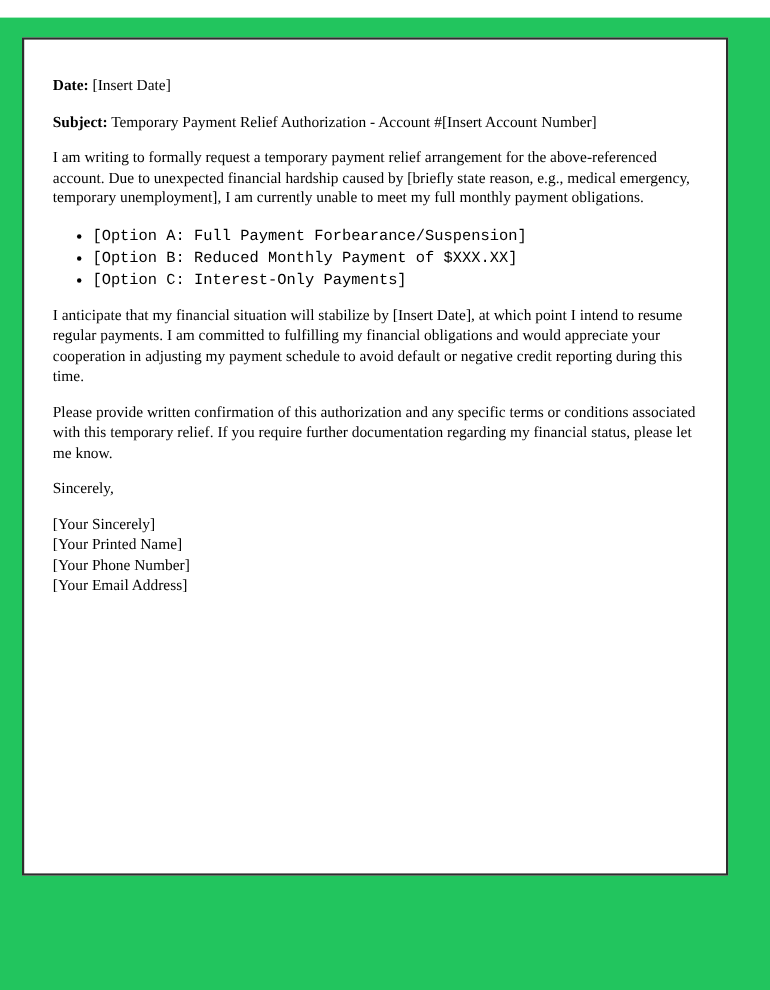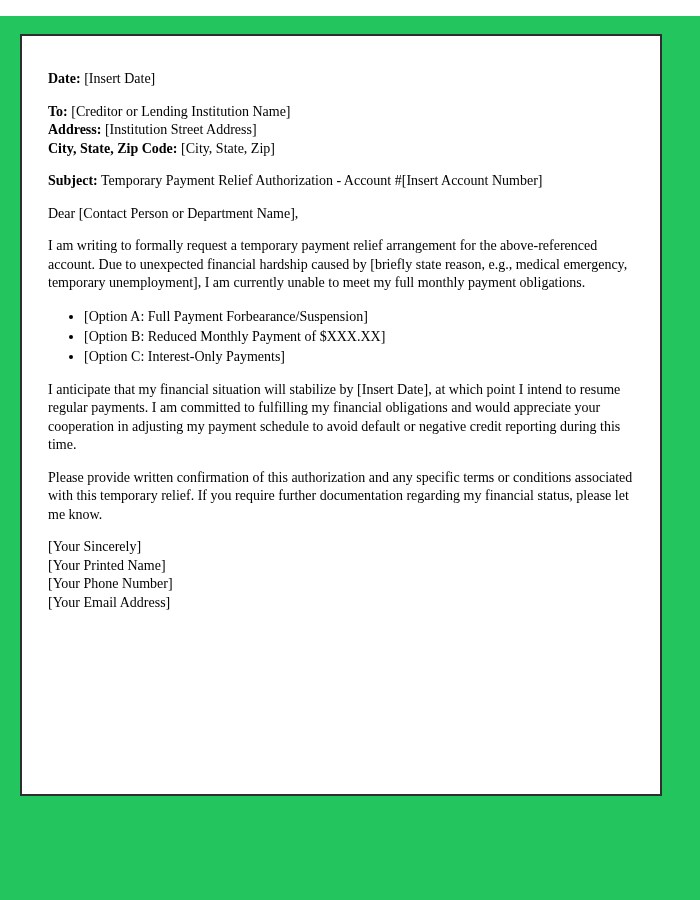--- a/index.html
+++ b/index.html
@@ -33,56 +33,54 @@
     font-size: 14px;
     line-height: 18.5px;
   }
   .para b {
     font-weight: bold;
   }
   ul.options {
     margin: 13px 0;
     padding-left: 36px;
     font-size: 14px;
+    font-family: Liberation Mono, monospace;
   }
   ul.options li {
     line-height: 20px;
     list-style-type: disc;
   }
 </style>
 </head>
 <body>
 
 <div class="sheet">
   <div class="frame">
 
     <p class="para"><b>Date:</b> <span>[Insert Date]</span></p>
 
-    <p class="para"><b>To:</b> <span>[Creditor or Lending Institution Name]</span><br>
-      <b>Address:</b> <span>[Institution Street Address]</span><br>
-      <b>City, State, Zip Code:</b> <span>[City, State, Zip]</span></p>
 
     <p class="para"><b>Subject:</b> <span>Temporary Payment Relief Authorization - Account #[Insert Account Number]</span></p>
 
-    <p class="para">Dear [Contact Person or Department Name],</p>
 
     <p class="para">I am writing to formally request a temporary payment relief arrangement for the above-referenced account. Due to unexpected financial hardship caused by [briefly state reason, e.g., medical emergency, temporary unemployment], I am currently unable to meet my full monthly payment obligations.</p>
 
 
     <ul class="options">
       <li>[Option A: Full Payment Forbearance/Suspension]</li>
       <li>[Option B: Reduced Monthly Payment of $XXX.XX]</li>
       <li>[Option C: Interest-Only Payments]</li>
     </ul>
 
     <p class="para">I anticipate that my financial situation will stabilize by [Insert Date], at which point I intend to resume regular payments. I am committed to fulfilling my financial obligations and would appreciate your cooperation in adjusting my payment schedule to avoid default or negative credit reporting during this time.</p>
 
     <p class="para">Please provide written confirmation of this authorization and any specific terms or conditions associated with this temporary relief. If you require further documentation regarding my financial status, please let me know.</p>
 
 
+    <p class="para">Sincerely,</p>
 
     <p class="para"><span>[Your Sincerely]</span><br>
       <span>[Your Printed Name]</span><br>
       <span>[Your Phone Number]</span><br>
       <span>[Your Email Address]</span></p>
 
   </div>
 </div>
 
 </body></html>

